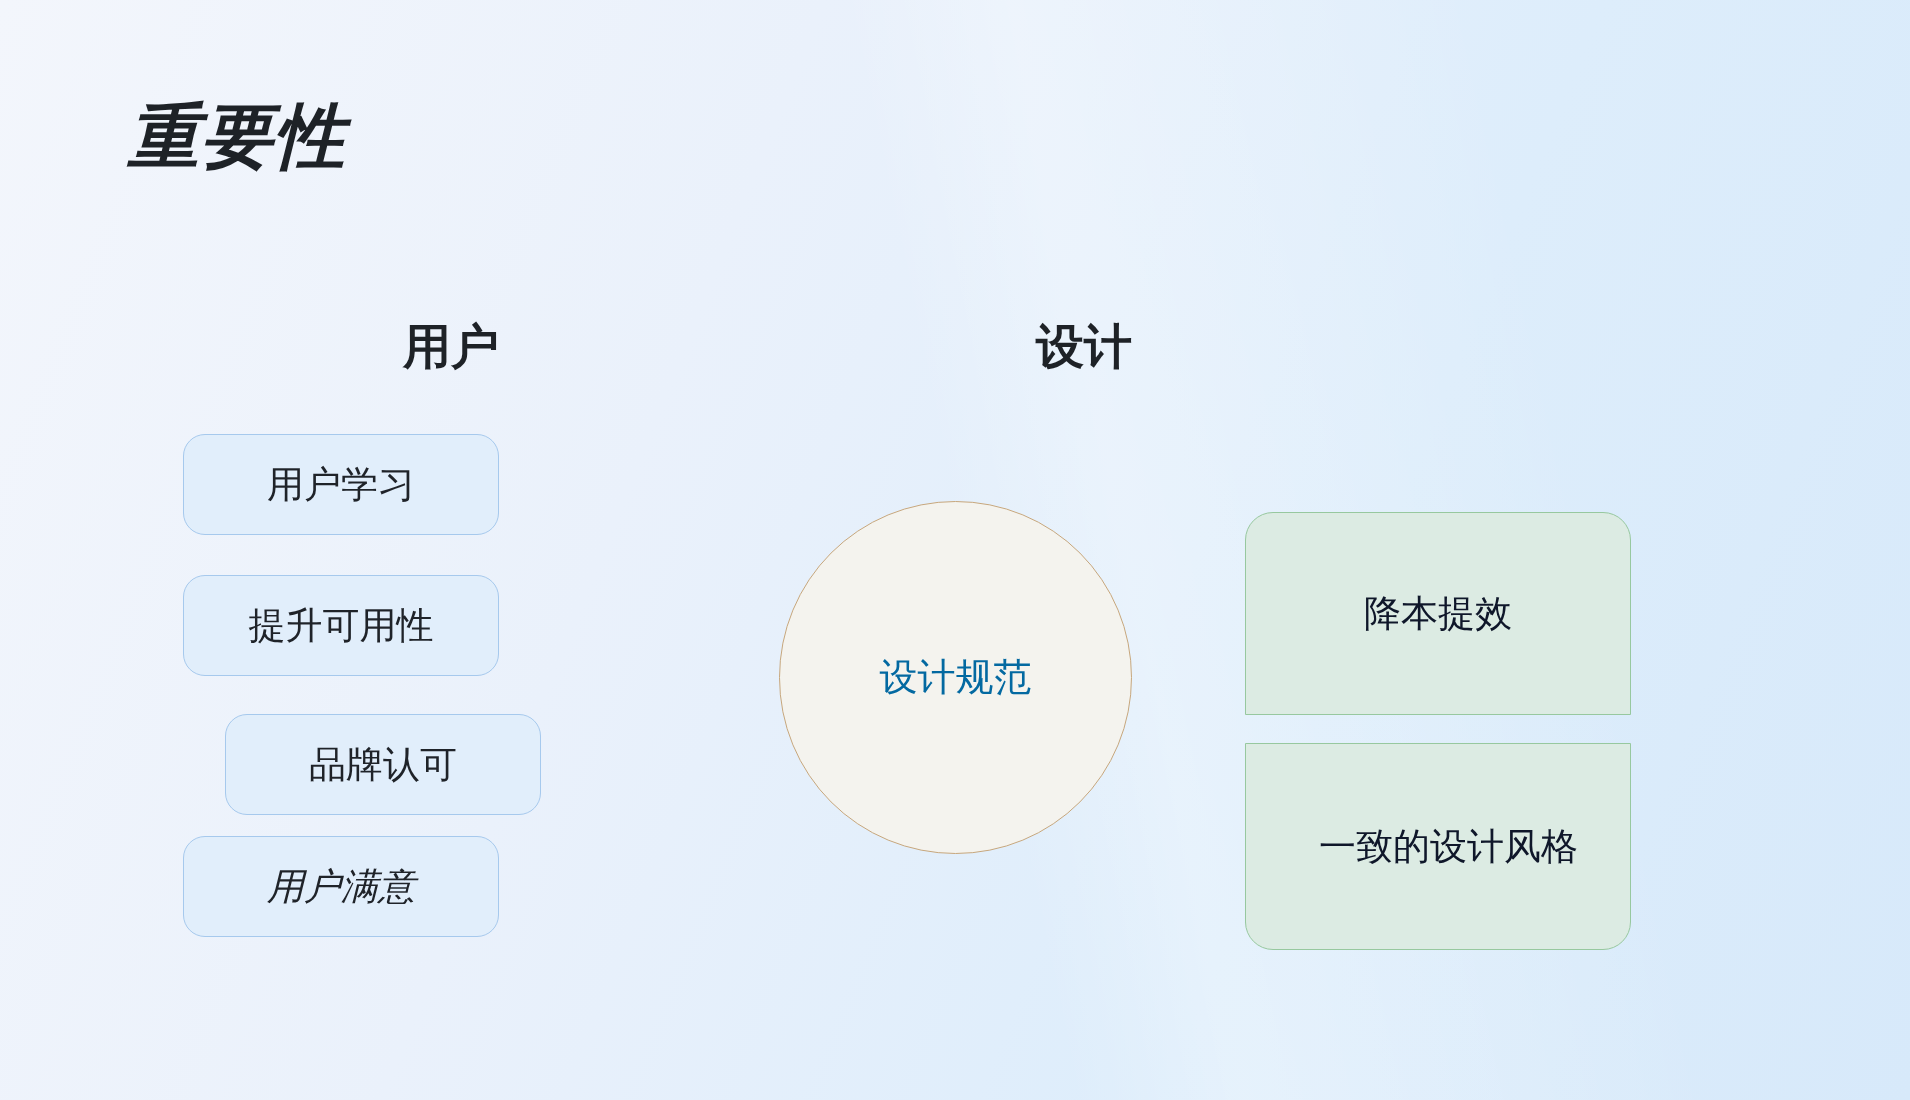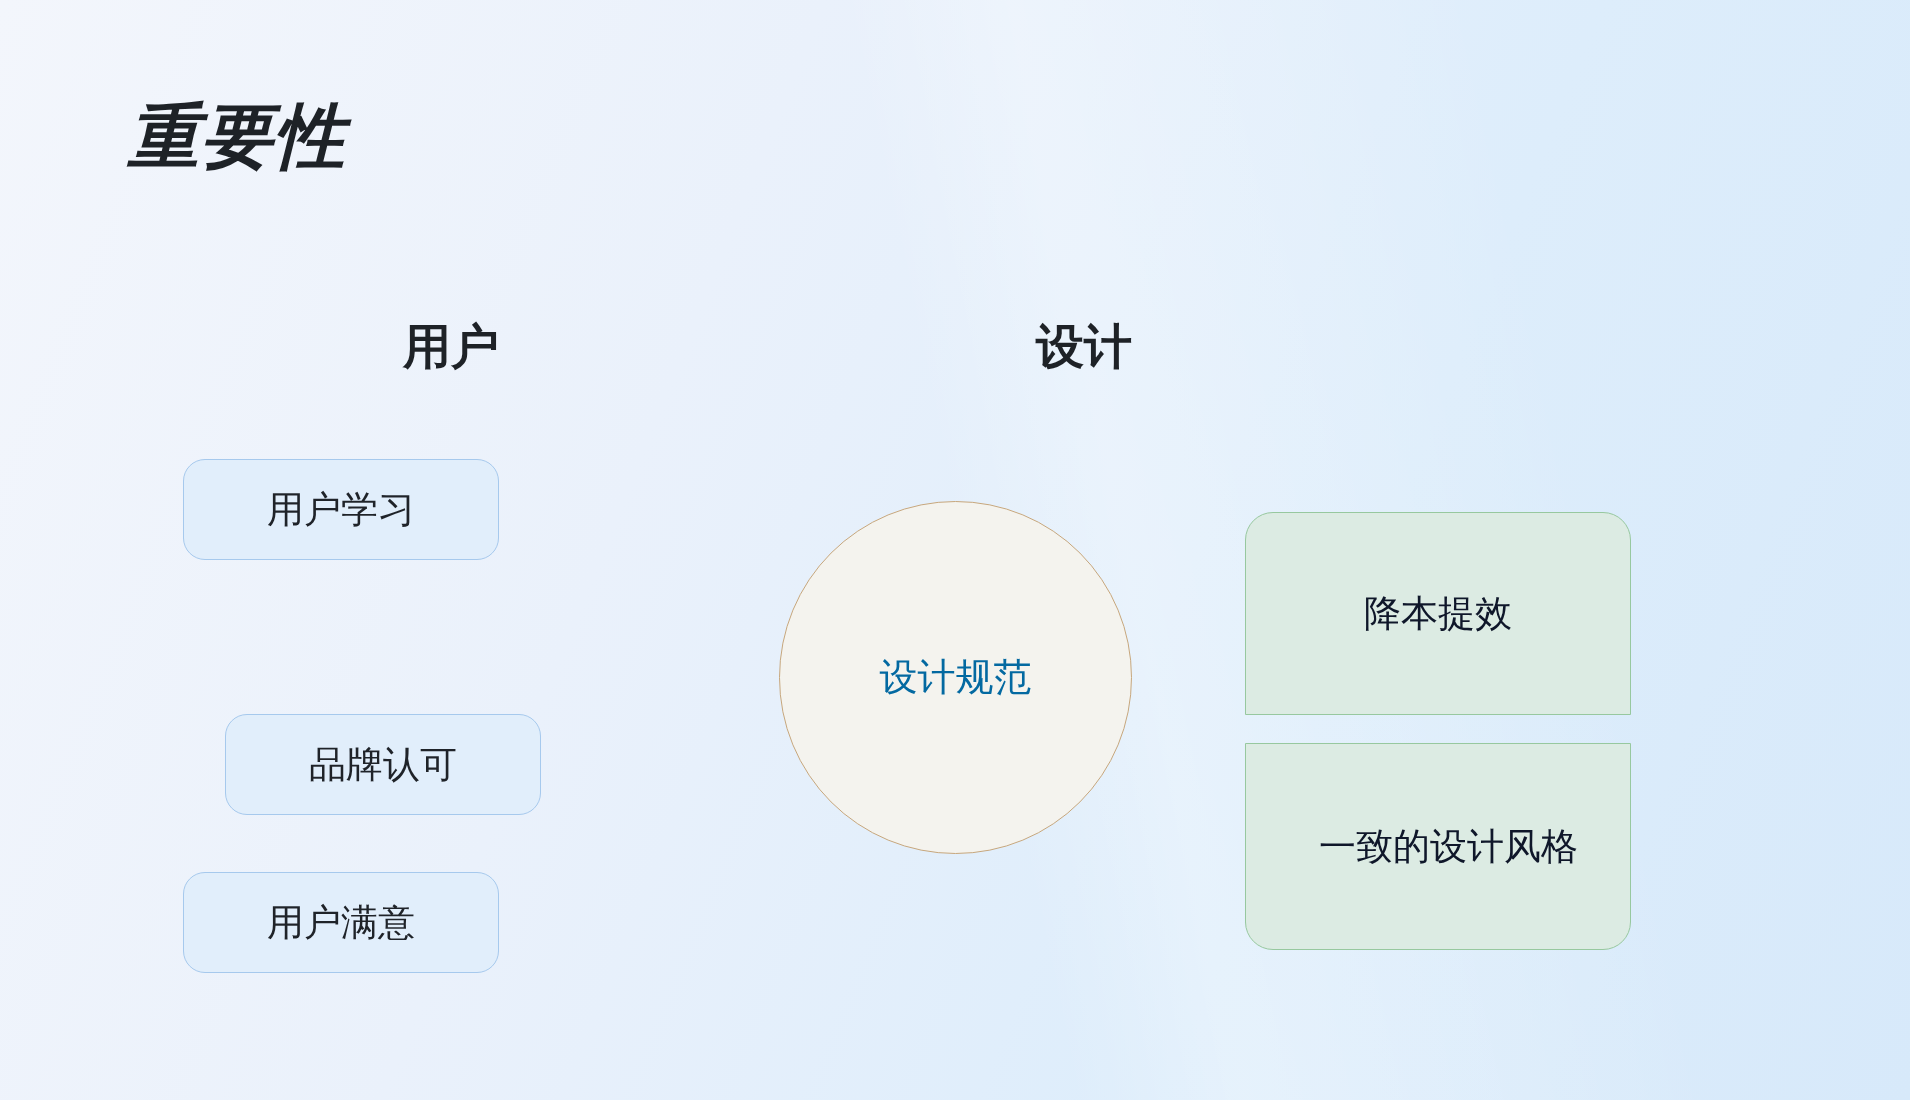--- a/index.html
+++ b/index.html
@@ -53,24 +53,24 @@
     height: 101px;
     background: #e1eefb;
     border: 1.5px solid #a6c9ed;
     border-radius: 22px;
     display: flex;
     align-items: center;
     justify-content: center;
     font-size: 37px;
     color: #1f2329;
   }
-  .user-box-1 { top: 459px; text-align: right; }
+  .user-box-1 { top: 434px; text-align: right; }
   .user-box-2 { top: 575px; }
   .user-box-3 { top: 714px; margin-left: 42px; }
-  .user-box-4 { top: 872px; }
+  .user-box-4 { top: 836px; font-style: italic; }
 
   .design-circle {
     position: absolute;
     left: 779px;
     top: 501px;
     width: 353px;
     height: 353px;
     border-radius: 50%;
     background: #f4f3ee;
     border: 1px solid #c7a77d;
@@ -113,20 +113,21 @@
 
   <div class="title">重要性</div>
 
   <div class="col-header user-header">用户</div>
 
   <div class="col-header design-header">设计</div>
 
 
   <div class="user-box user-box-1">用户学习</div>
 
+  <div class="user-box user-box-2">提升可用性</div>
 
   <div class="user-box user-box-3">品牌认可</div>
 
   <div class="user-box user-box-4">用户满意</div>
 
   <div class="design-circle">设计规范</div>
 
   <div class="product-box product-box-1">降本提效</div>
 
   <div class="product-box product-box-2">一致的设计风格</div>

